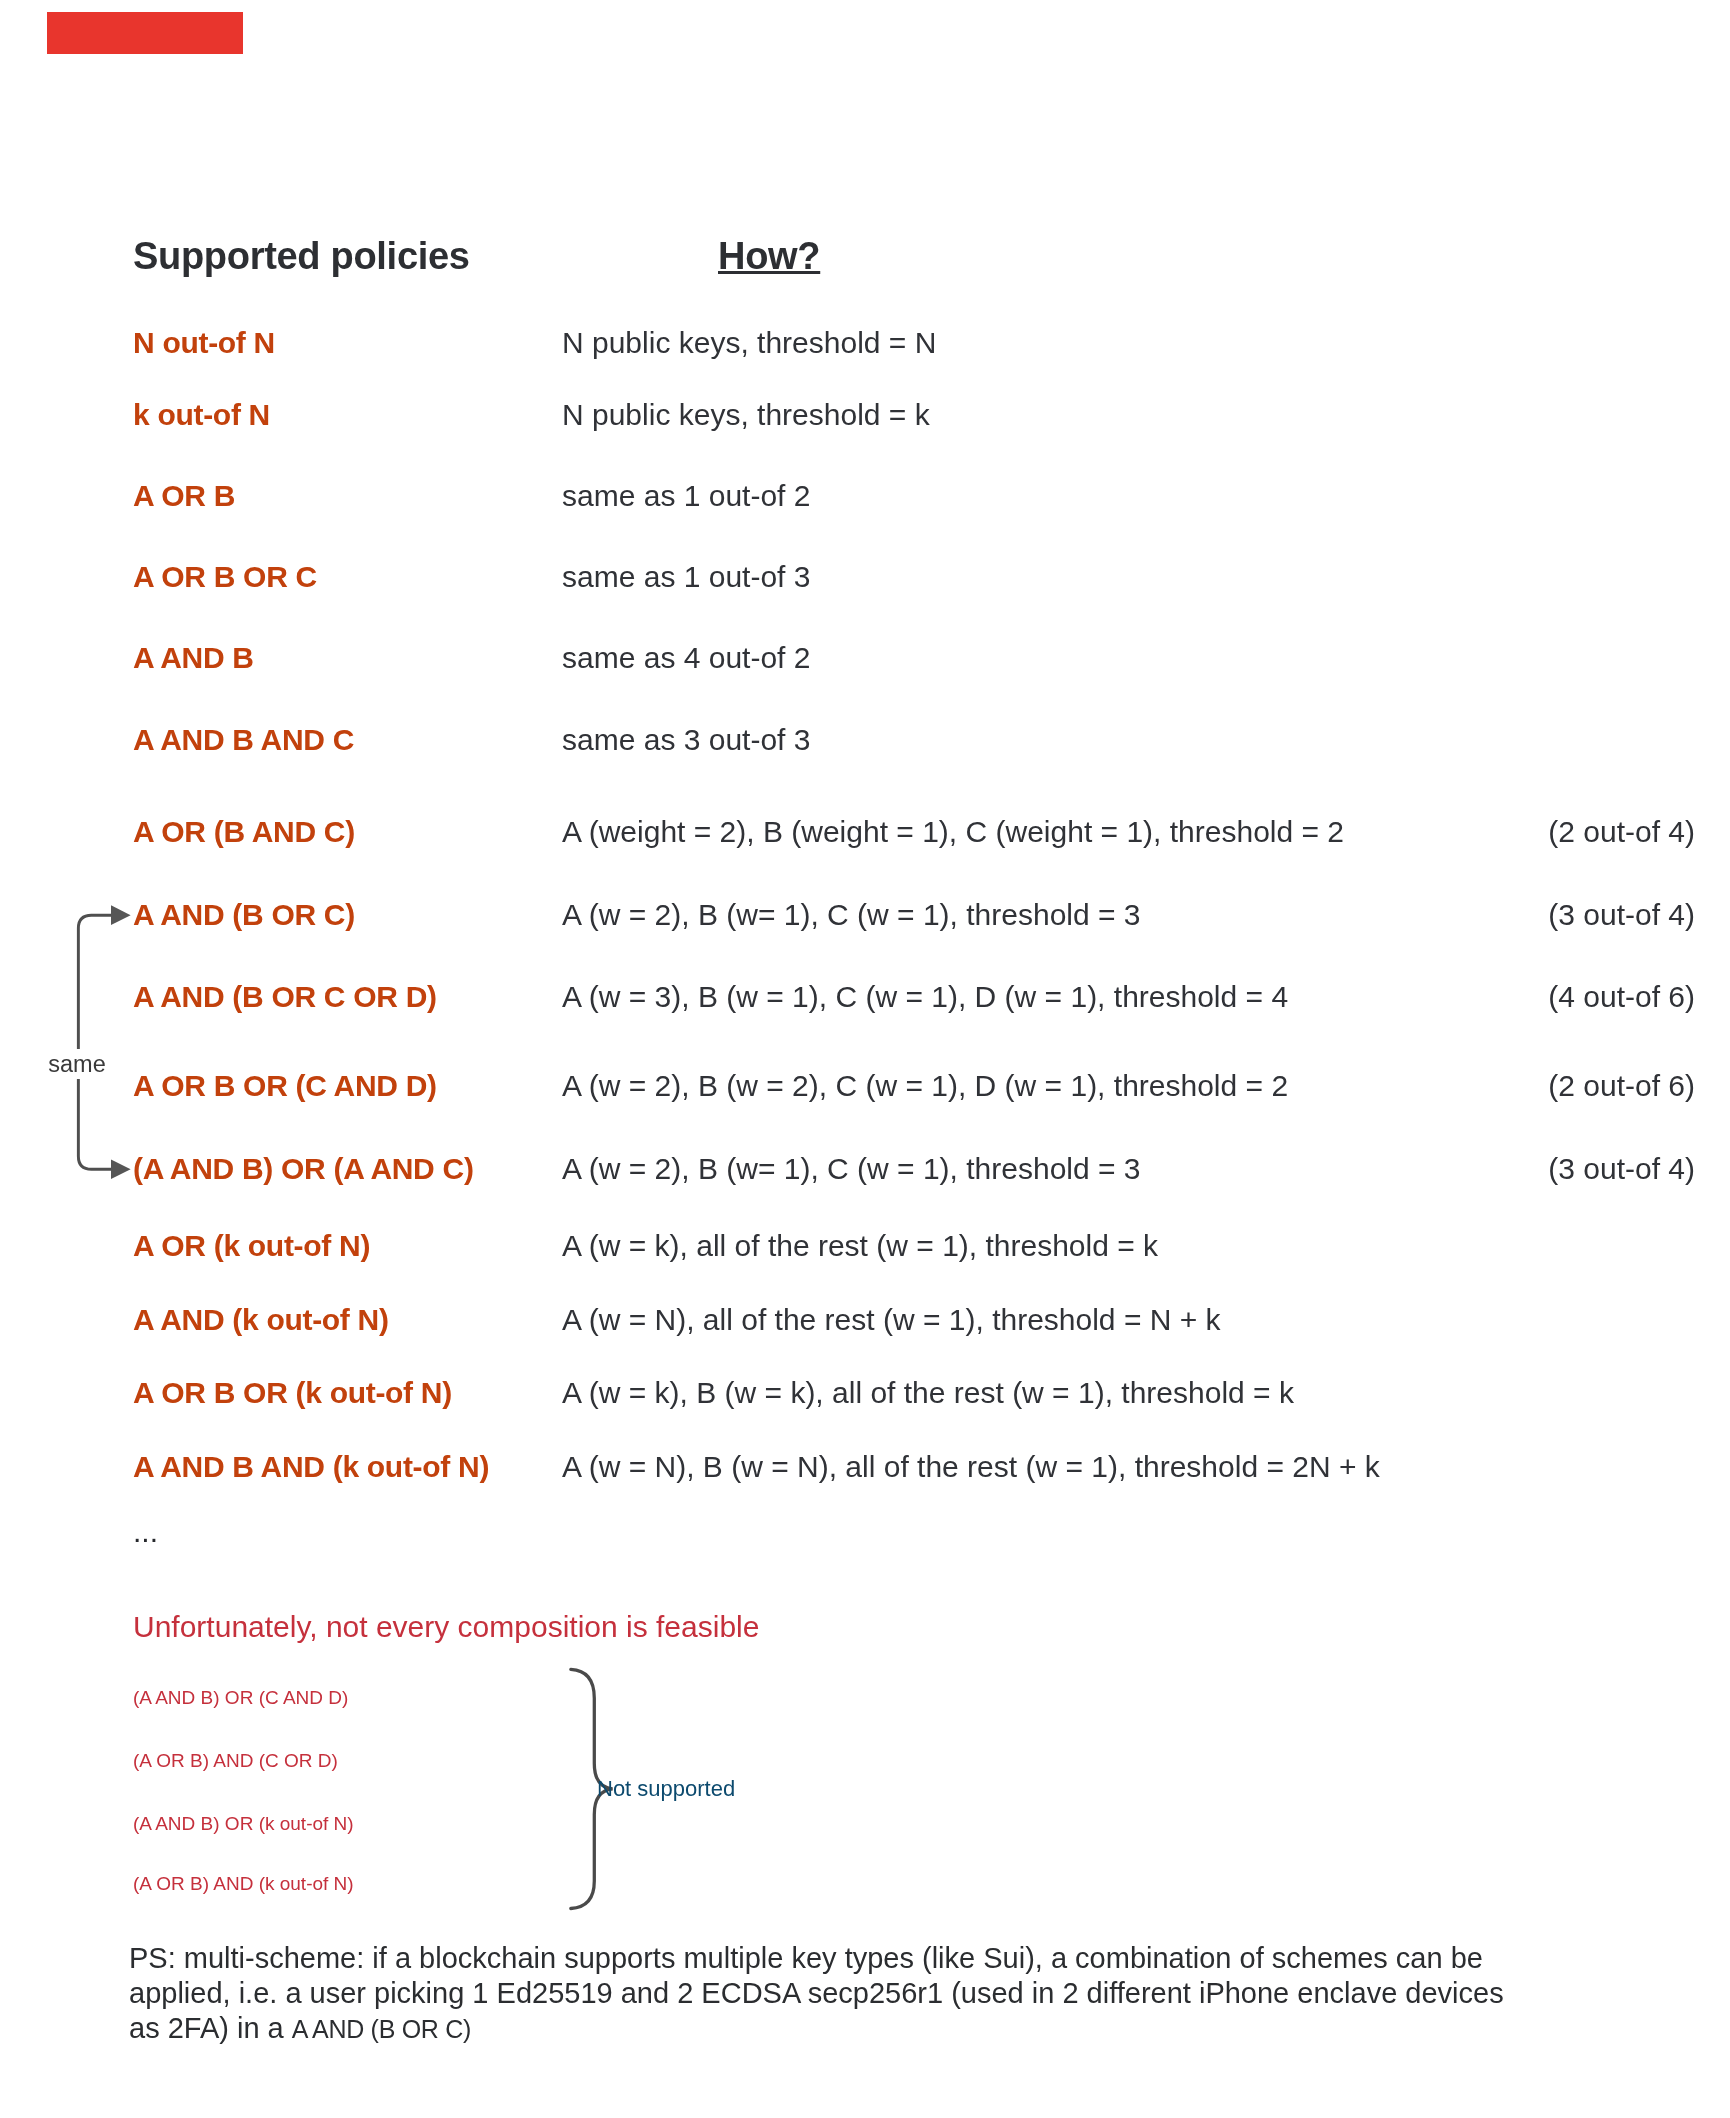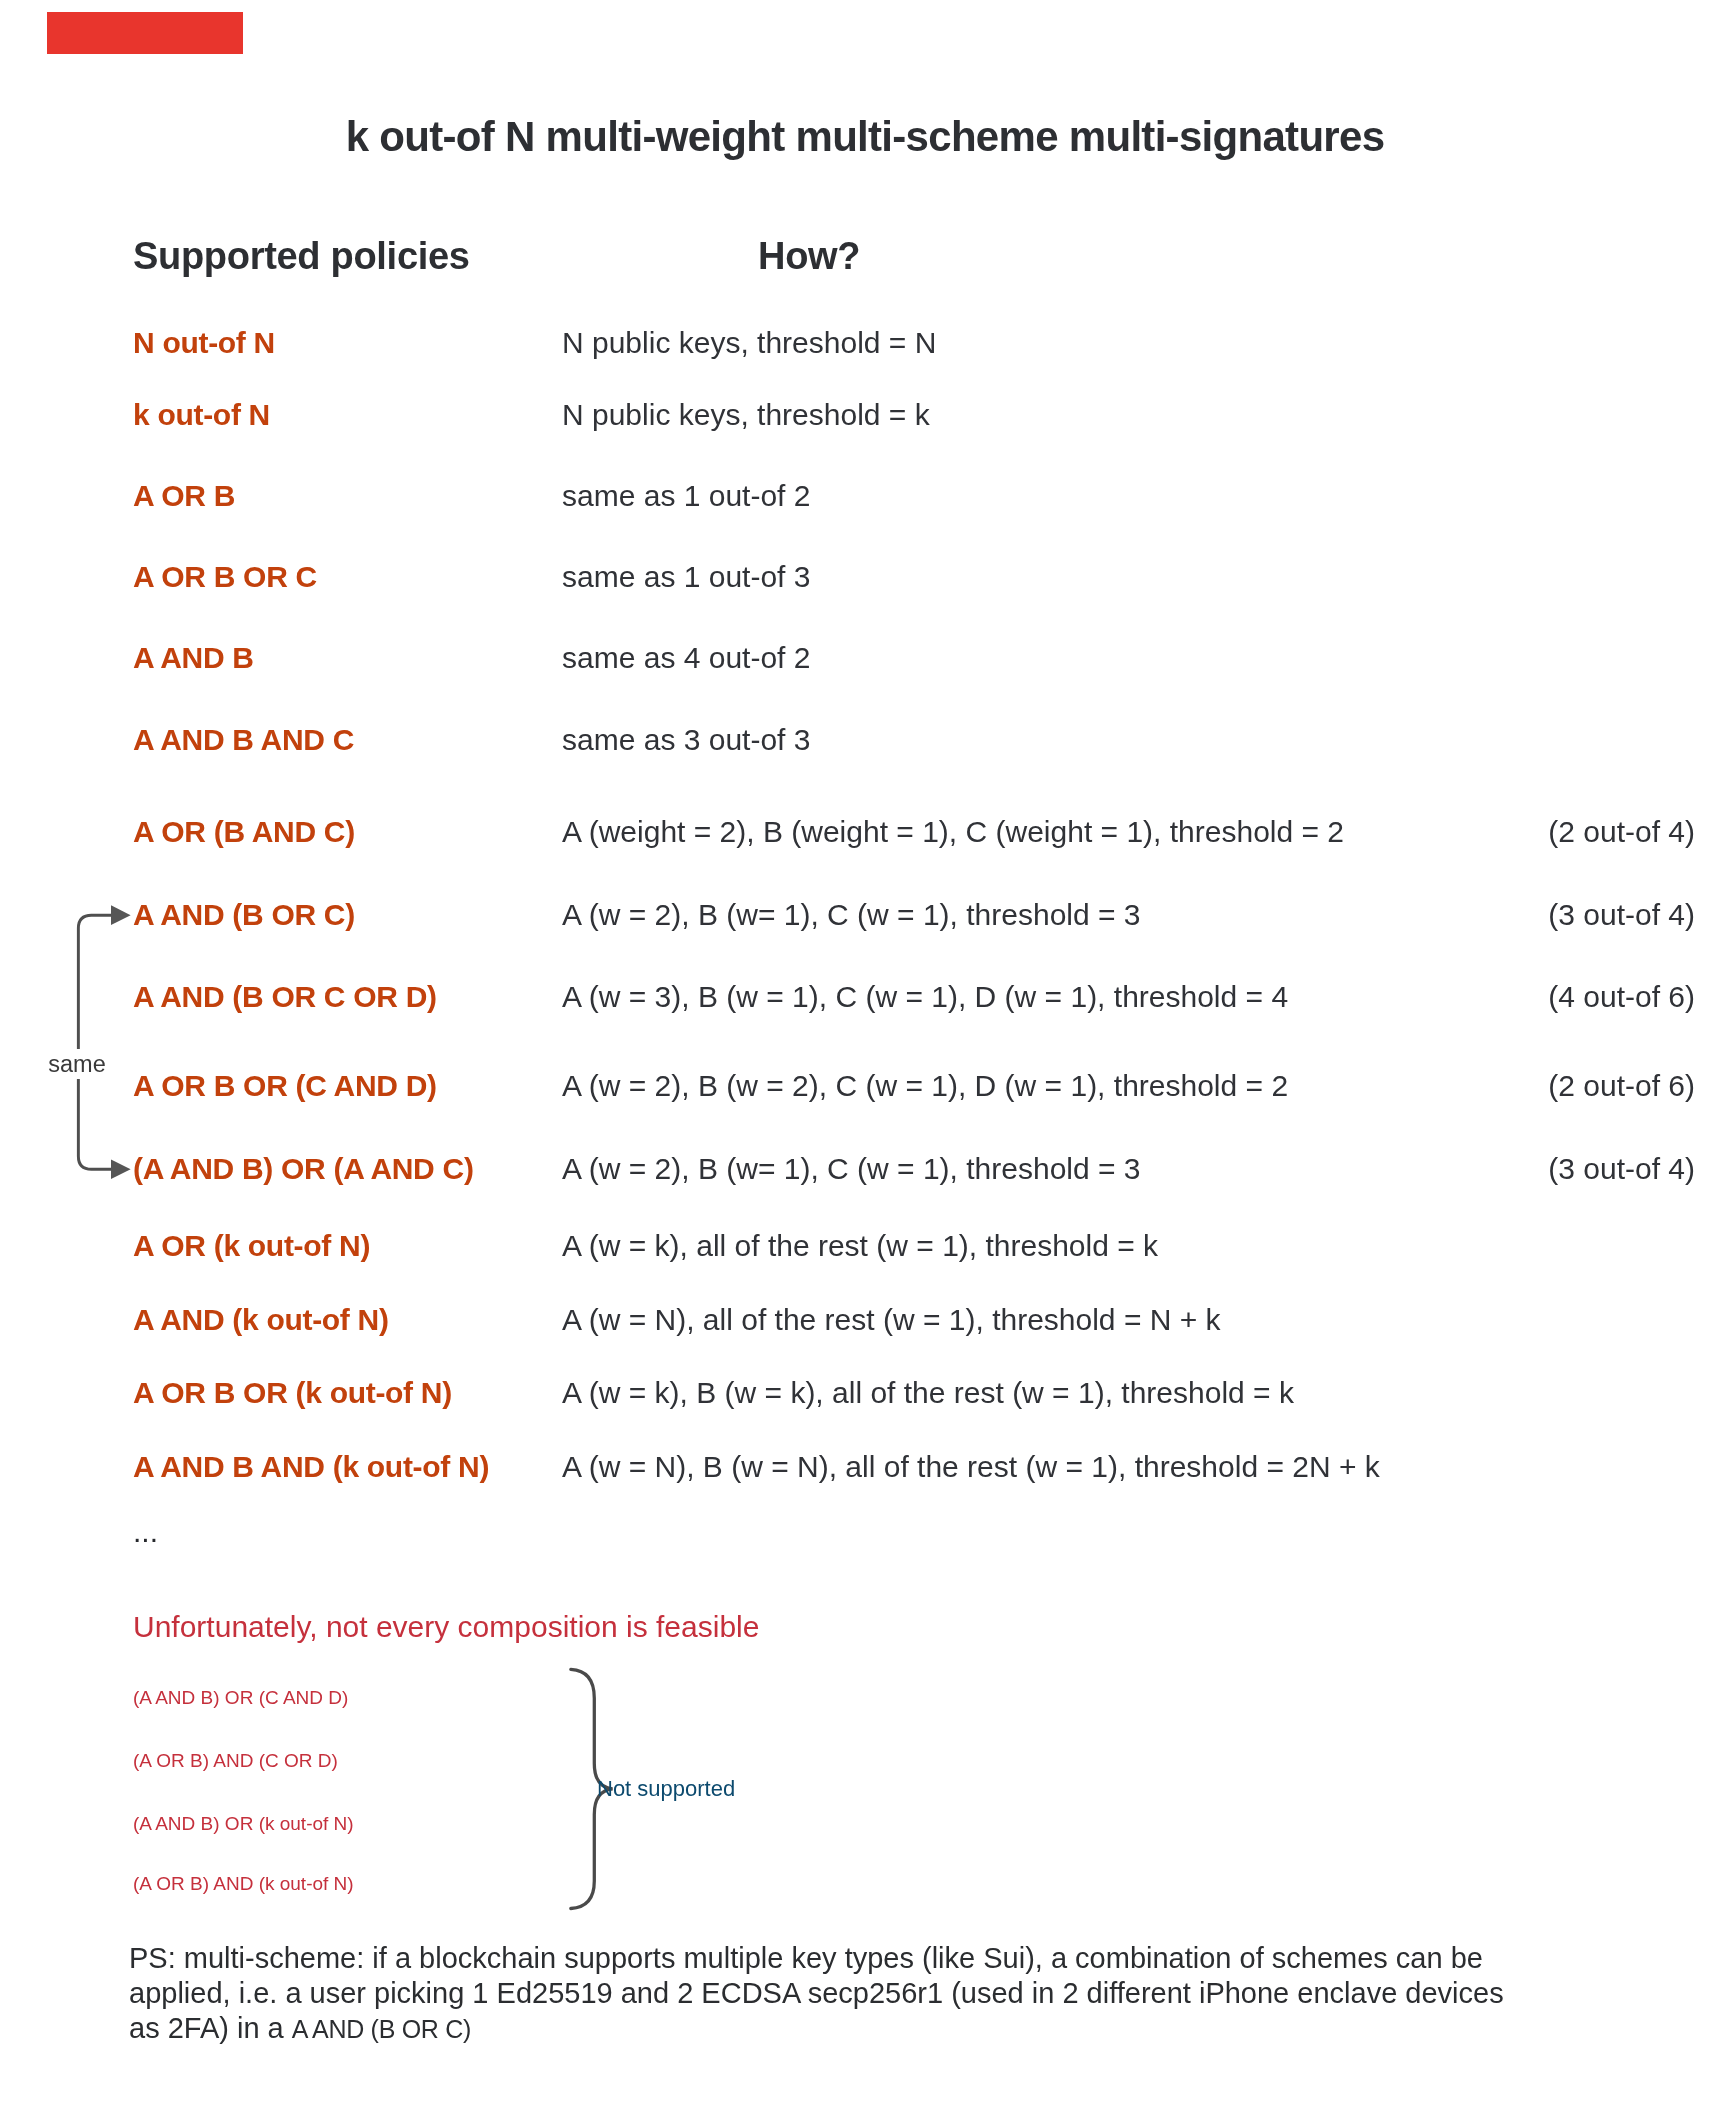--- a/index.html
+++ b/index.html
@@ -31,21 +31,21 @@
   .col-head{
     position:absolute;
     top:237px;
     font-size:38px;
     font-weight:700;
     letter-spacing:-0.3px;
     color:#2d2f33;
     line-height:39px;
   }
   .col-head.policies{left:133px;}
-  .col-head.how{left:758px;}
+  .col-head.how{left:718px;text-decoration:underline;}
   .row{
     position:absolute;
     left:0;
     width:1730px;
     height:39px;
     line-height:39px;
   }
   .row .policy{
     position:absolute;
     left:133px;
@@ -134,21 +134,20 @@
     letter-spacing:-0.3px;
   }
 </style>
 </head>
 <body>
 
 <div class="page">
 
   <div class="red-bar"></div>
 
-  <div class="title">k out-of N multi-weight multi-scheme multi-signatures</div>
 
   <div class="col-head policies">Supported policies</div>
   <div class="col-head how">How?</div>
 
   <svg class="svg-layer" viewBox="0 0 2649 3244" xmlns="http://www.w3.org/2000/svg">
 
     <g>
       <path d="M 176 1401 H 140 Q 120 1401 120 1421 L 120 1770 Q 120 1790 140 1790 H 176" fill="none" stroke="#4f4f4f" stroke-width="4.5" stroke-linecap="round"></path>
       <polygon points="170,1386 200,1401 170,1416" fill="#565656"></polygon>
       <polygon points="170,1775 200,1790 170,1805" fill="#565656"></polygon>

